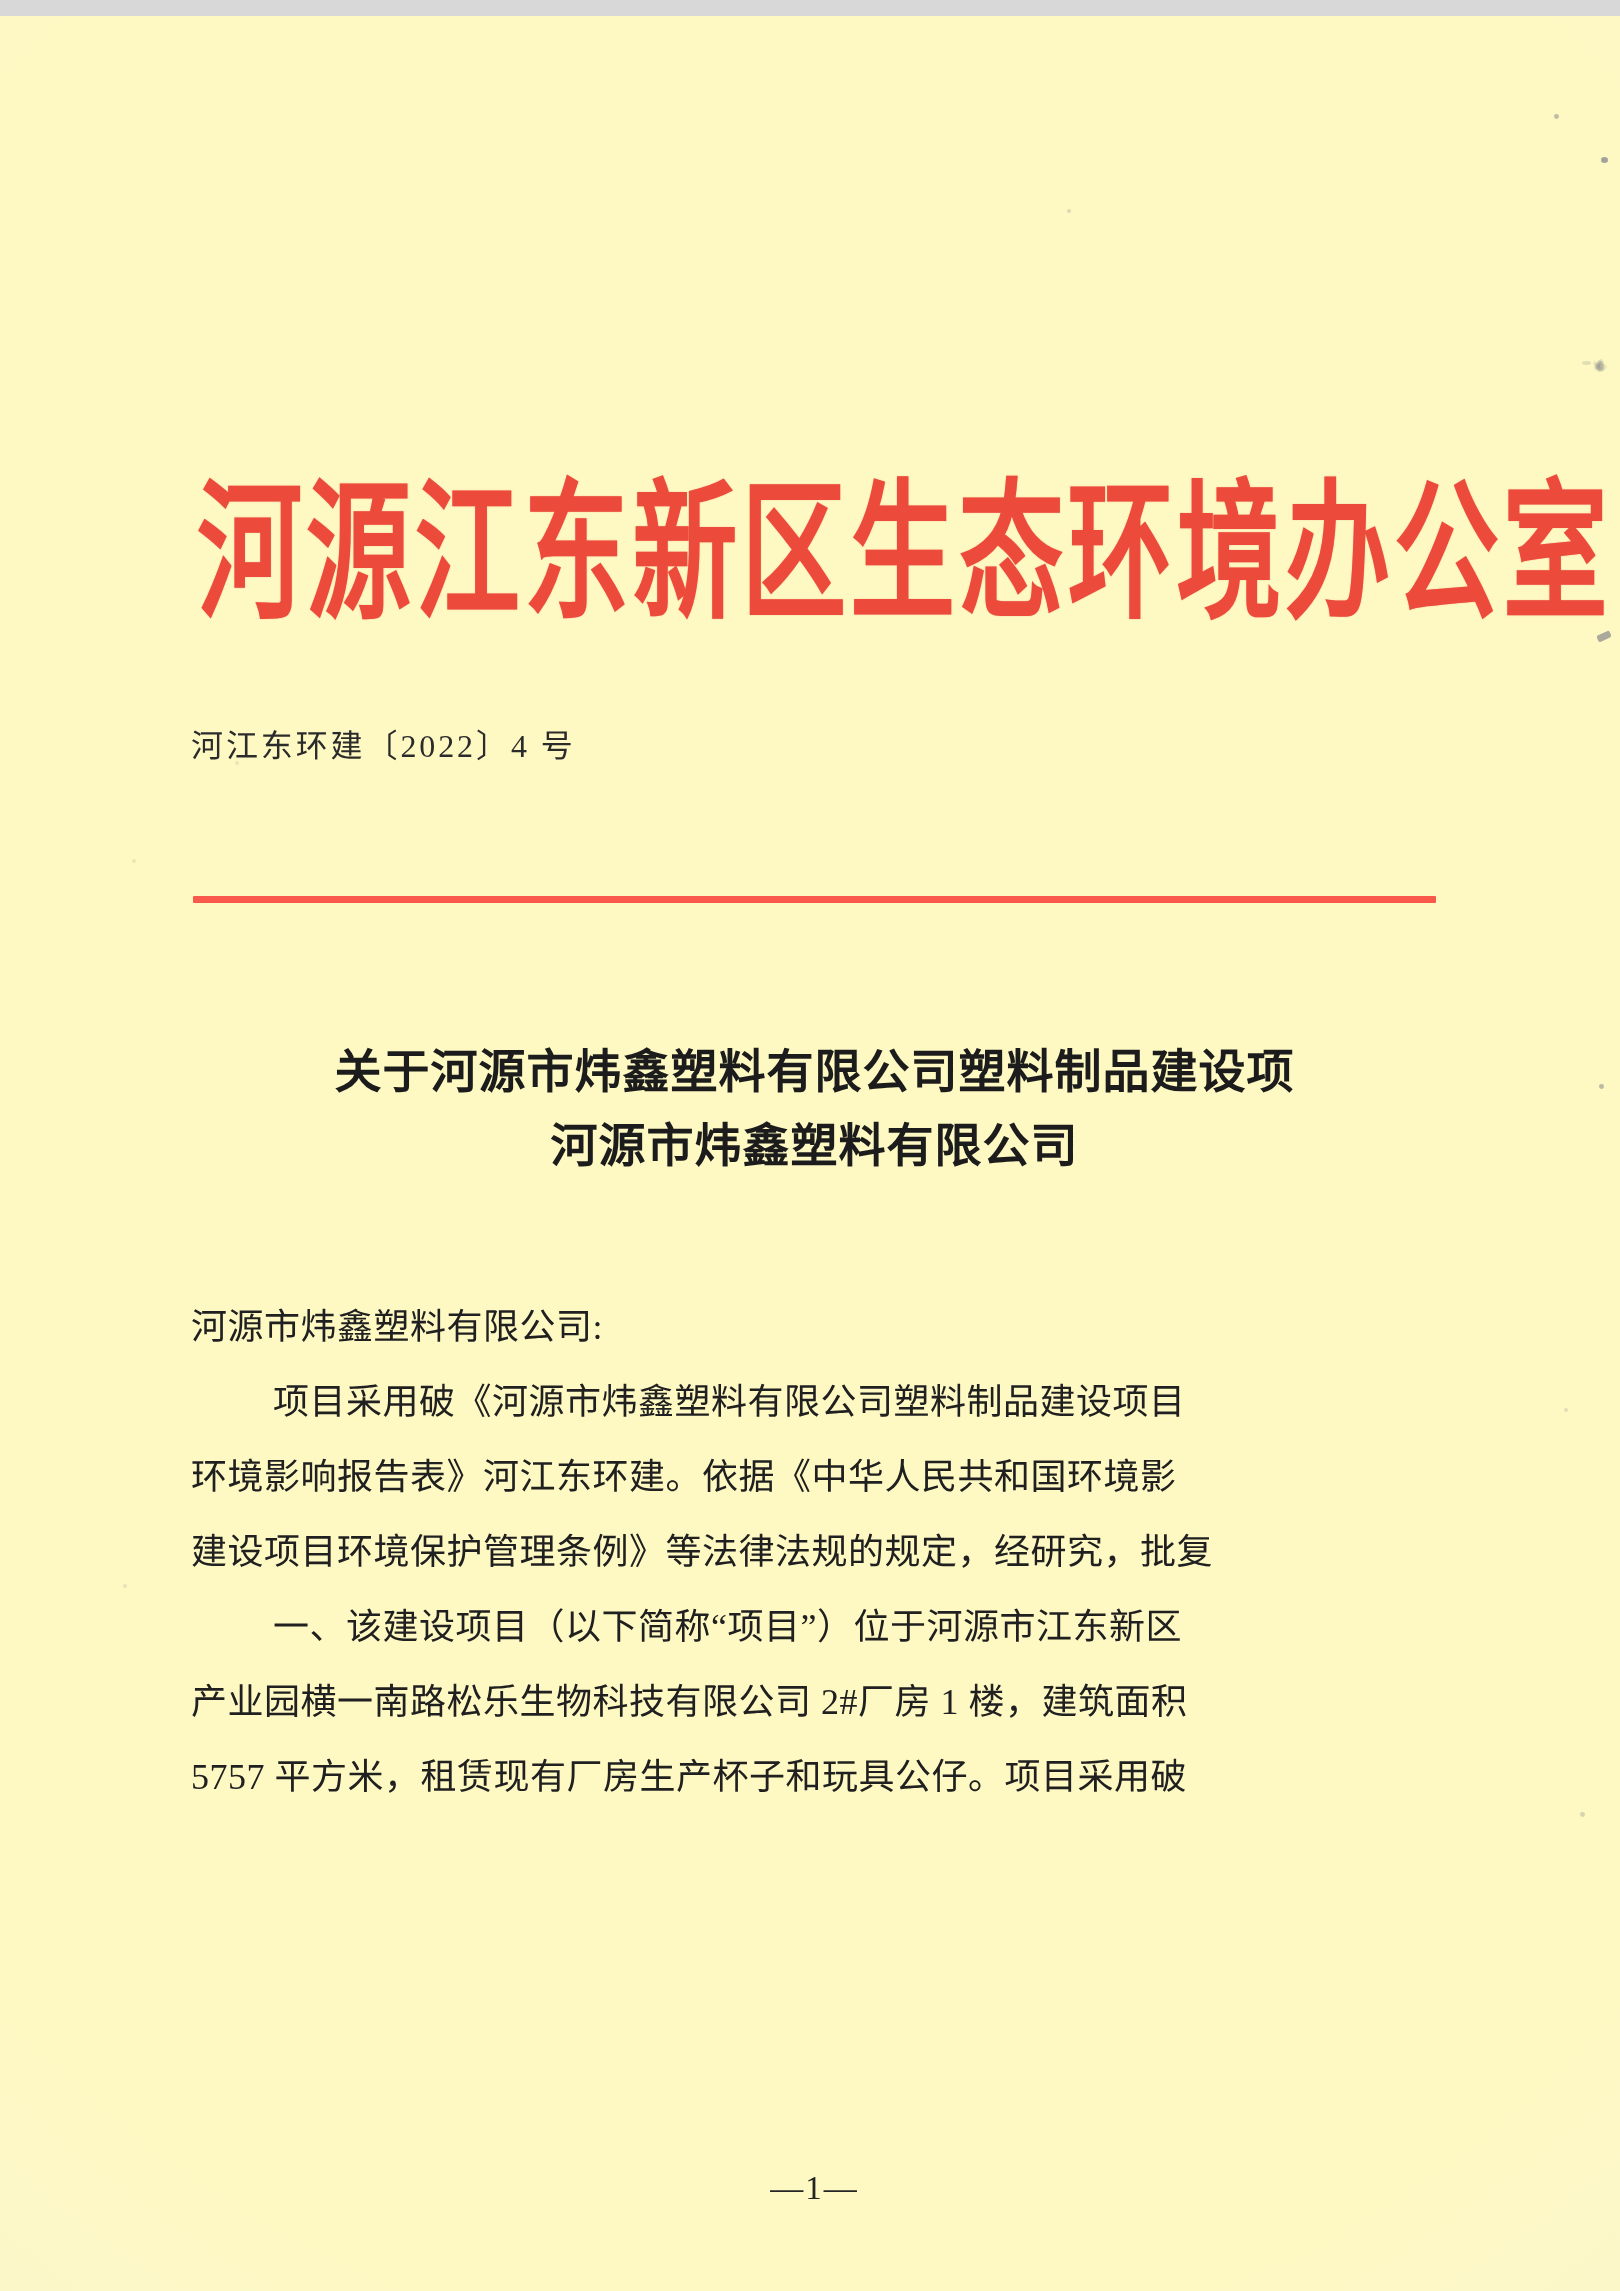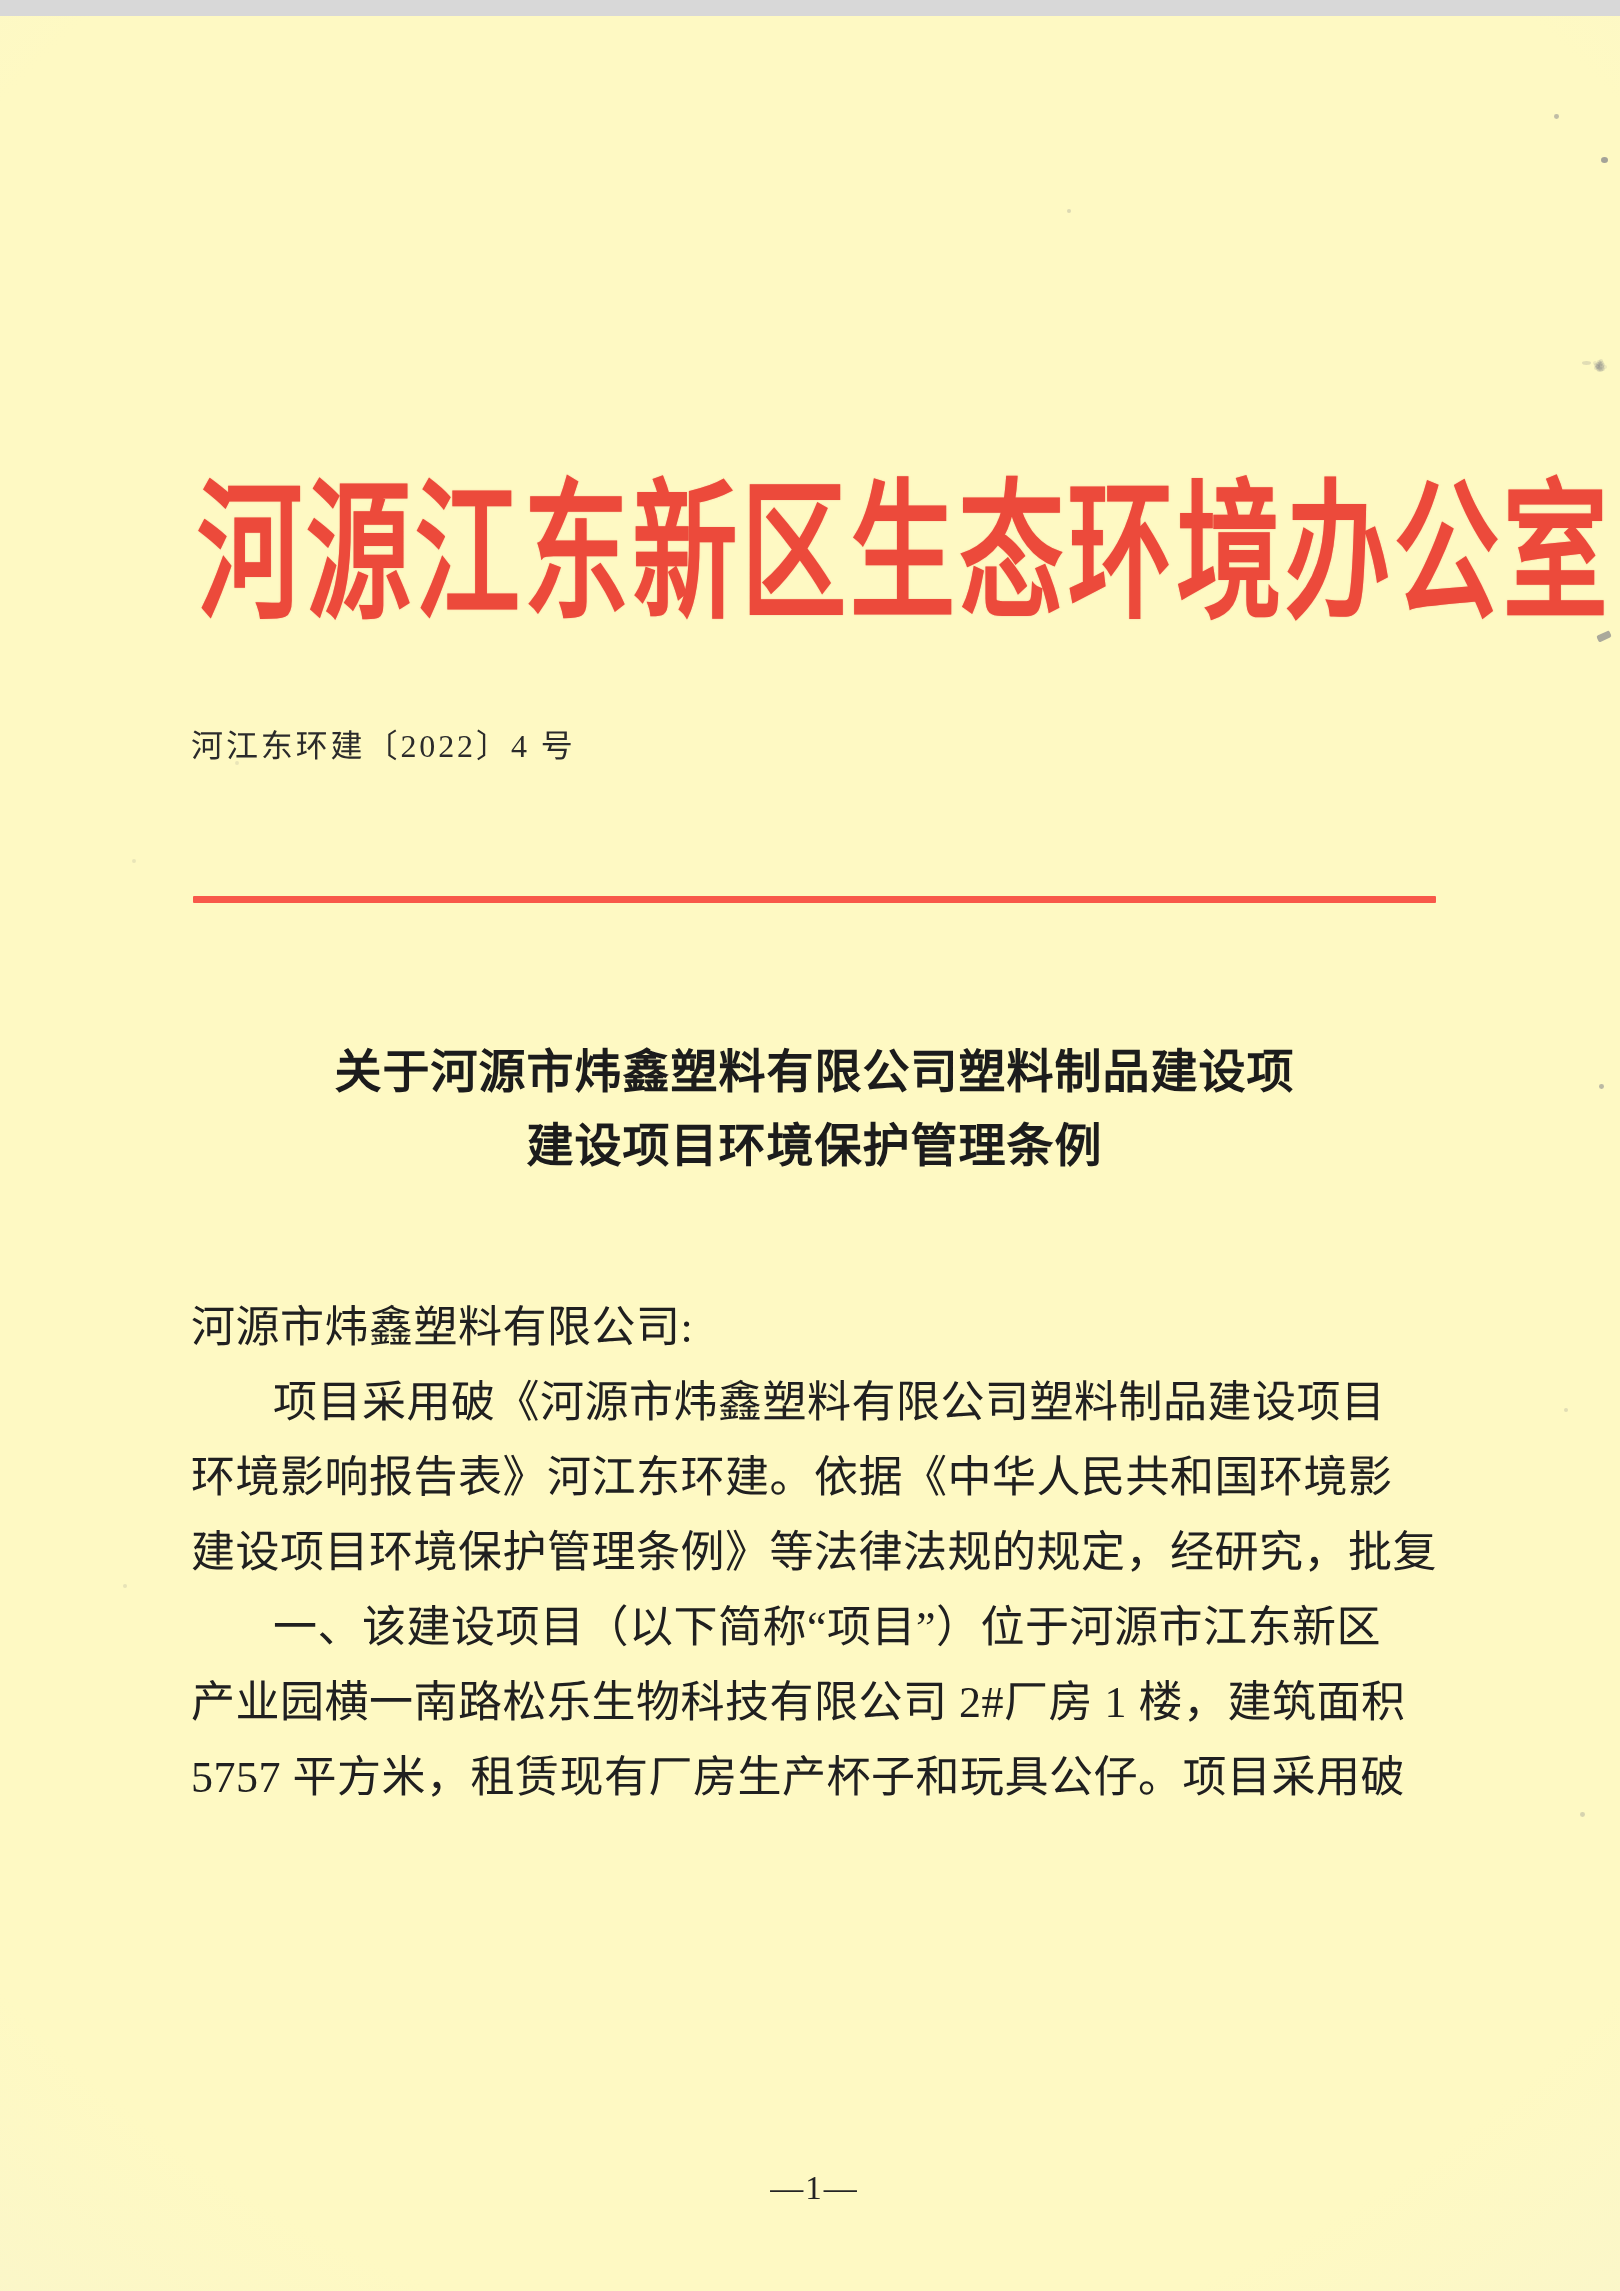--- a/index.html
+++ b/index.html
@@ -97,21 +97,21 @@
   }
   .doc-title .tline { display: block; white-space: nowrap; }
 
   
   .body-block {
     position: absolute;
     left: 0;
     top: 1274px;
     width: 1247px;
     font-family: "Liberation Serif", "DejaVu Serif", serif;
-    font-size: 44px;
+    font-size: 36px;
     line-height: 75px;
     color: #202020;
     letter-spacing: 0.5px;
   }
   .body-block .bline {
     display: block;
     white-space: nowrap;
   }
   .body-block .bline.indent { text-indent: 82px; }
 
@@ -146,21 +146,21 @@
   <div class="content">
 
     <div class="masthead">河源江东新区生态环境办公室</div>
 
     <div class="doc-number">河江东环建〔2022〕4 号</div>
 
     <div class="red-rule"></div>
 
     <div class="doc-title">
       <span class="tline">关于河源市炜鑫塑料有限公司塑料制品建设项</span>
-      <span class="tline">建设项目环境保护管理条例</span>
+      <span class="tline">河源市炜鑫塑料有限公司</span>
     </div>
 
     <div class="body-block">
       <span class="bline">河源市炜鑫塑料有限公司:</span>
 
       <span class="bline indent">项目采用破《河源市炜鑫塑料有限公司塑料制品建设项目</span>
       <span class="bline">环境影响报告表》河江东环建。依据《中华人民共和国环境影</span>
       <span class="bline">建设项目环境保护管理条例》等法律法规的规定，经研究，批复</span>
 
       <span class="bline indent">一、该建设项目（以下简称“项目”）位于河源市江东新区</span>

